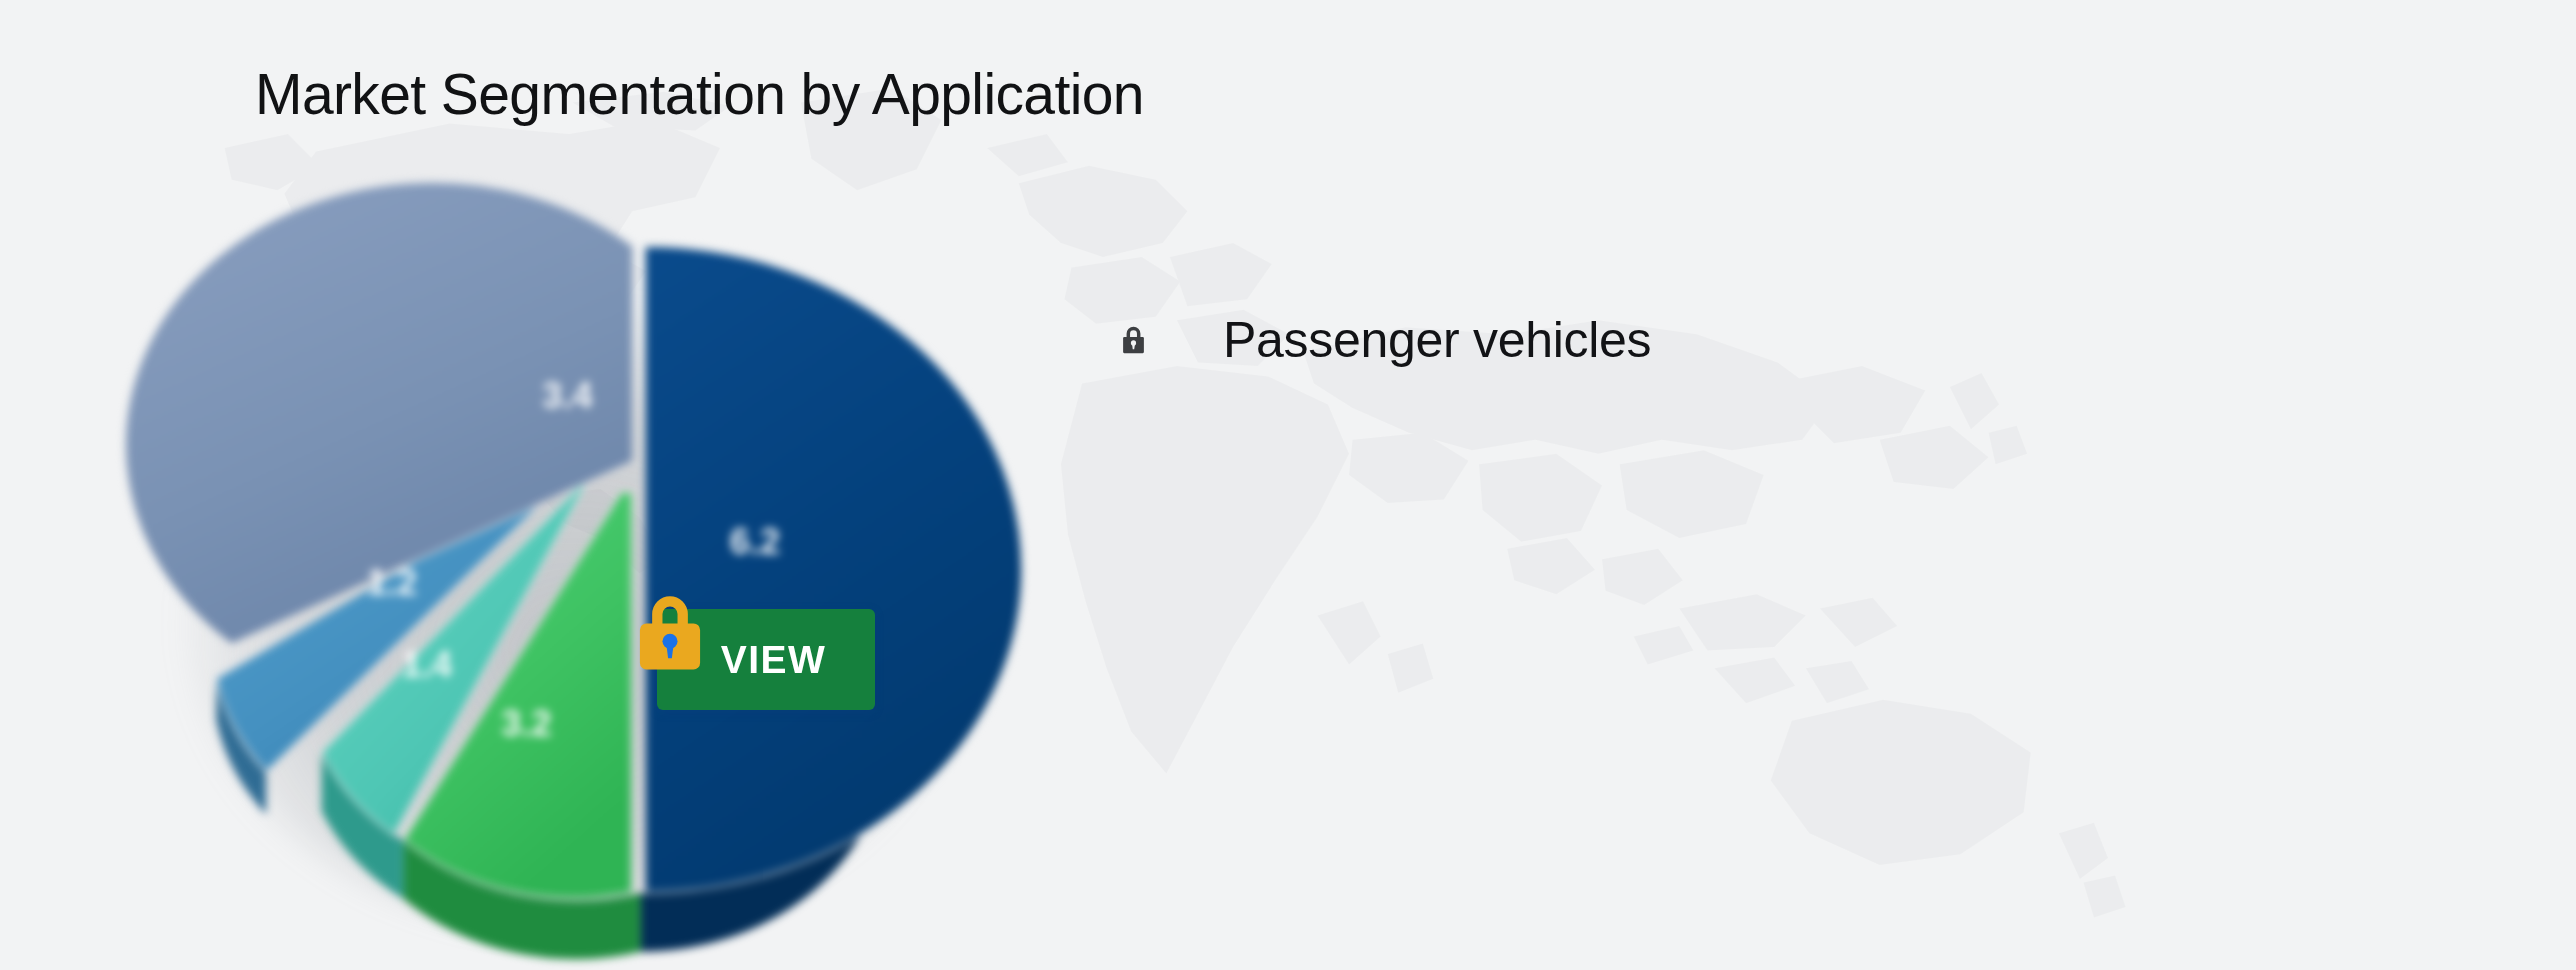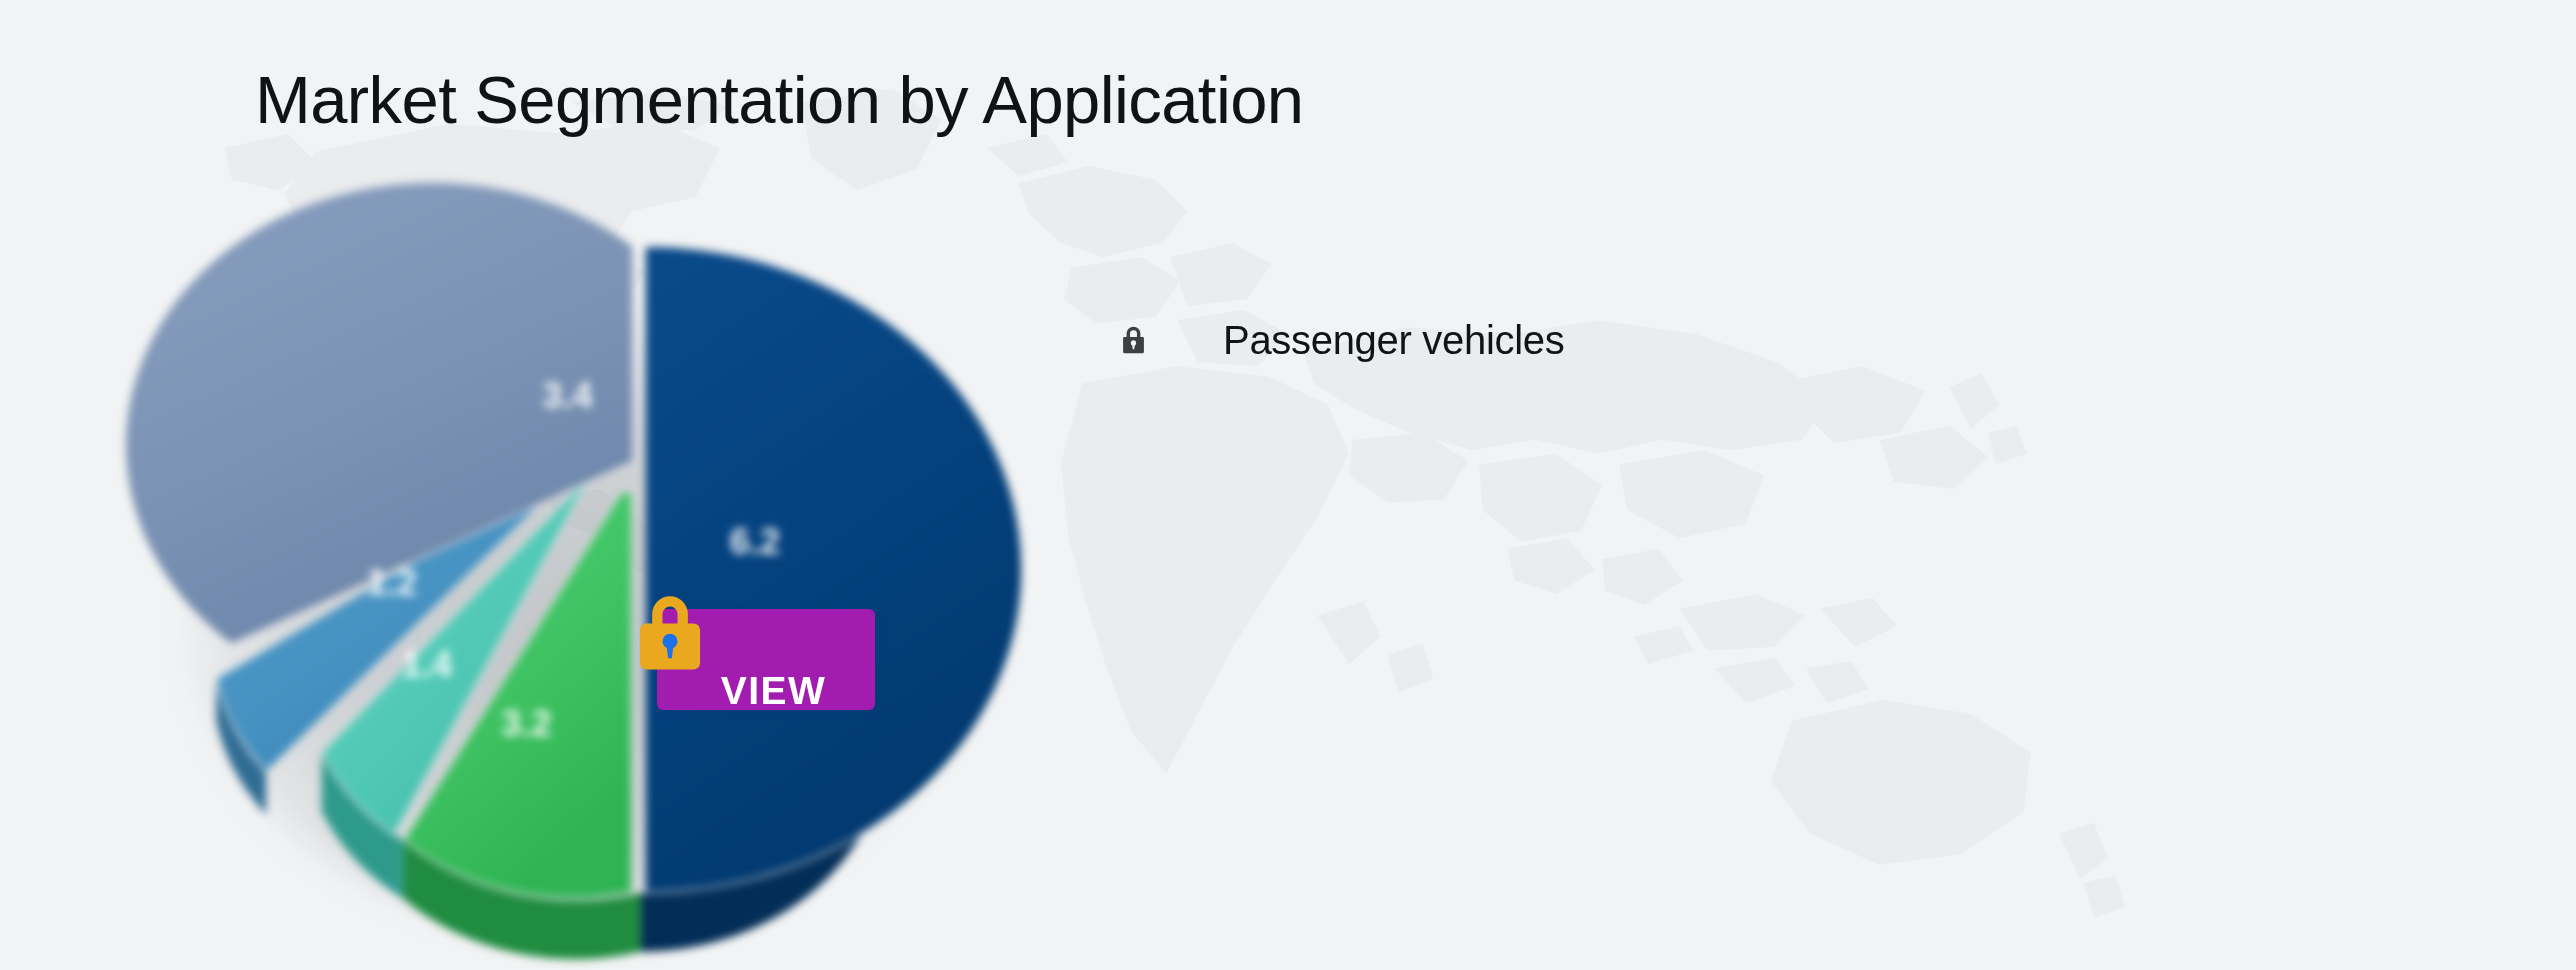--- a/index.html
+++ b/index.html
@@ -31,21 +31,21 @@
     opacity: 0.55;
     pointer-events: none;
   }
   #worldmap svg { width: 100%; height: 100%; display: block; }
 
   
   #page-title {
     position: absolute;
     left: 255px;
     top: 63px;
-    font-size: 67px;
+    font-size: 57px;
     line-height: 1.1;
     font-weight: 400;
     color: #111214;
     letter-spacing: -0.6px;
     white-space: nowrap;
   }
 
   
   #chart-area {
     position: absolute;
@@ -97,25 +97,25 @@
     top: 419px;
     width: 252px;
     height: 135px;
   }
   #view-button {
     position: absolute;
     left: 34px;
     top: 26px;
     width: 218px;
     height: 101px;
-    background: #a21caf;
+    background: #15803d;
     border-radius: 5.9px;
     border: none;
     display: flex;
-    align-items: flex-end;
+    align-items: center;
     justify-content: center;
     cursor: pointer;
     box-shadow: 0 2.3px 9.4px rgba(20,60,130,0.22);
   }
   #view-button-label {
     color: #ffffff;
     font-size: 39px;
     font-weight: 700;
     letter-spacing: 1.5px;
     line-height: 1;
@@ -143,21 +143,21 @@
     height: 117px;
   }
   .legend-lock {
     width: 27px;
     height: 30px;
     flex: 0 0 27px;
     margin-right: 76px;
   }
   .legend-lock svg { width: 100%; height: 100%; display: block; }
   .legend-label {
-    font-size: 40px;
+    font-size: 50px;
     font-weight: 400;
     color: #121316;
     letter-spacing: -0.3px;
     white-space: nowrap;
     line-height: 1;
   }
 </style>
 </head>
 <body>
 

